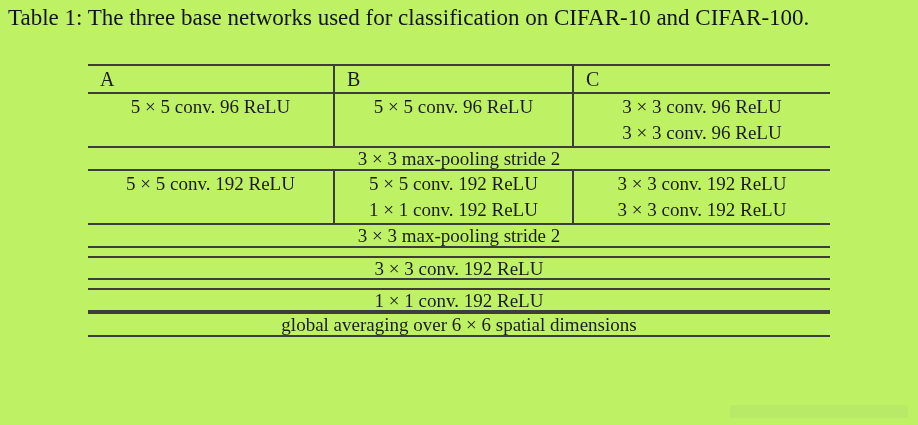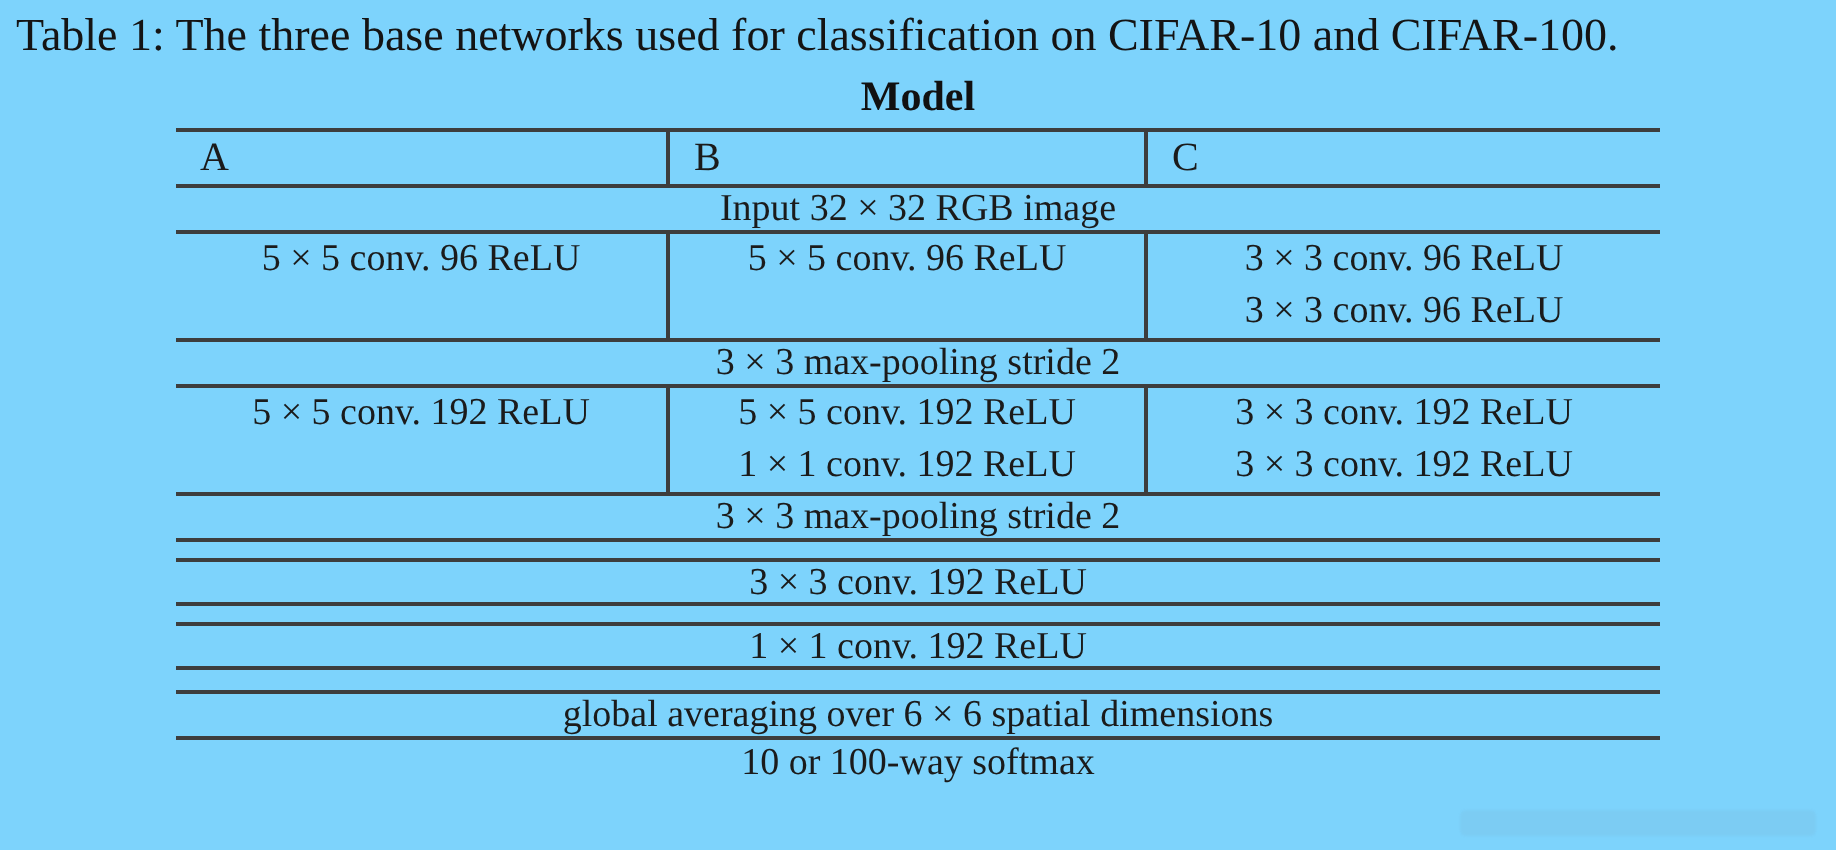--- a/index.html
+++ b/index.html
@@ -1,20 +1,20 @@
 <!DOCTYPE html>
 <html><head>
 <meta charset="utf-8">
 <style>
   html,body{margin:0;padding:0;}
   body{width:918px;height:425px;overflow:hidden;}
   .page{
     position:relative;
     width:918px;height:425px;
-    background:#7dd3fc;
+    background:#bef264;
     font-family:"Liberation Serif", serif;
     color:#161616;
   }
   .caption{
     position:absolute;left:8px;top:5px;width:905px;
     font-size:23px;line-height:26px;color:#141414;
     white-space:nowrap;
   }
   .model-title{
     position:absolute;left:0;top:36px;width:918px;
@@ -33,49 +33,47 @@
   .cB{width:239px;border-left:2px solid #3d3d3d;}
   .cC{width:258px;border-left:2px solid #3d3d3d;}
   .hdr-row{height:30px;}
   .hdr-row .cell{padding-left:12px;font-size:20px;line-height:26px;}
   .full{
     text-align:center;height:23px;line-height:21px;
   }
   .conv{height:54px;}
   .conv .cell{text-align:center;line-height:26px;}
   .gap8{margin-top:8px;}
-  .gap6{margin-top:10px;}
+  .gap6{margin-top:0;}
   .boxed{height:24px;line-height:22px;text-align:center;}
   .boxed-tall{height:25px;line-height:22px;text-align:center;}
   .last-row{height:26px;line-height:24px;text-align:center;}
   .watermark{
     position:absolute;right:10px;bottom:7px;
     width:178px;height:13px;border-radius:3px;
     background:rgba(120,130,140,0.08);
     filter:blur(0.5px);
   }
 </style>
 </head>
 <body>
 
 <div class="page">
 
   <div class="caption">Table 1: The three base networks used for classification on CIFAR-10 and CIFAR-100.</div>
 
-  <div class="model-title">Model</div>
 
   <div class="tbl">
 
     <div class="sec cols hdr-row bt bb">
       <div class="cell cA">A</div>
       <div class="cell cB">B</div>
       <div class="cell cC">C</div>
     </div>
 
-    <div class="sec full bb">Input 32 × 32 RGB image</div>
 
     <div class="sec cols conv bb">
       <div class="cell cA">
         <div>5 × 5 conv. 96 ReLU</div>
       </div>
       <div class="cell cB">
         <div>5 × 5 conv. 96 ReLU</div>
       </div>
       <div class="cell cC">
         <div>3 × 3 conv. 96 ReLU</div>
@@ -97,19 +95,18 @@
         <div>3 × 3 conv. 192 ReLU</div>
         <div>3 × 3 conv. 192 ReLU</div>
       </div>
     </div>
 
     <div class="sec full bb">3 × 3 max-pooling stride 2</div>
 
     <div class="sec boxed bt bb gap8">3 × 3 conv. 192 ReLU</div>
     <div class="sec boxed bt bb gap8">1 × 1 conv. 192 ReLU</div>
     <div class="sec boxed-tall bt bb gap6">global averaging over 6 × 6 spatial dimensions</div>
-    <div class="sec last-row">10 or 100-way softmax</div>
 
   </div>
 
   <div class="watermark"></div>
 
 </div>
 
 </body></html>

